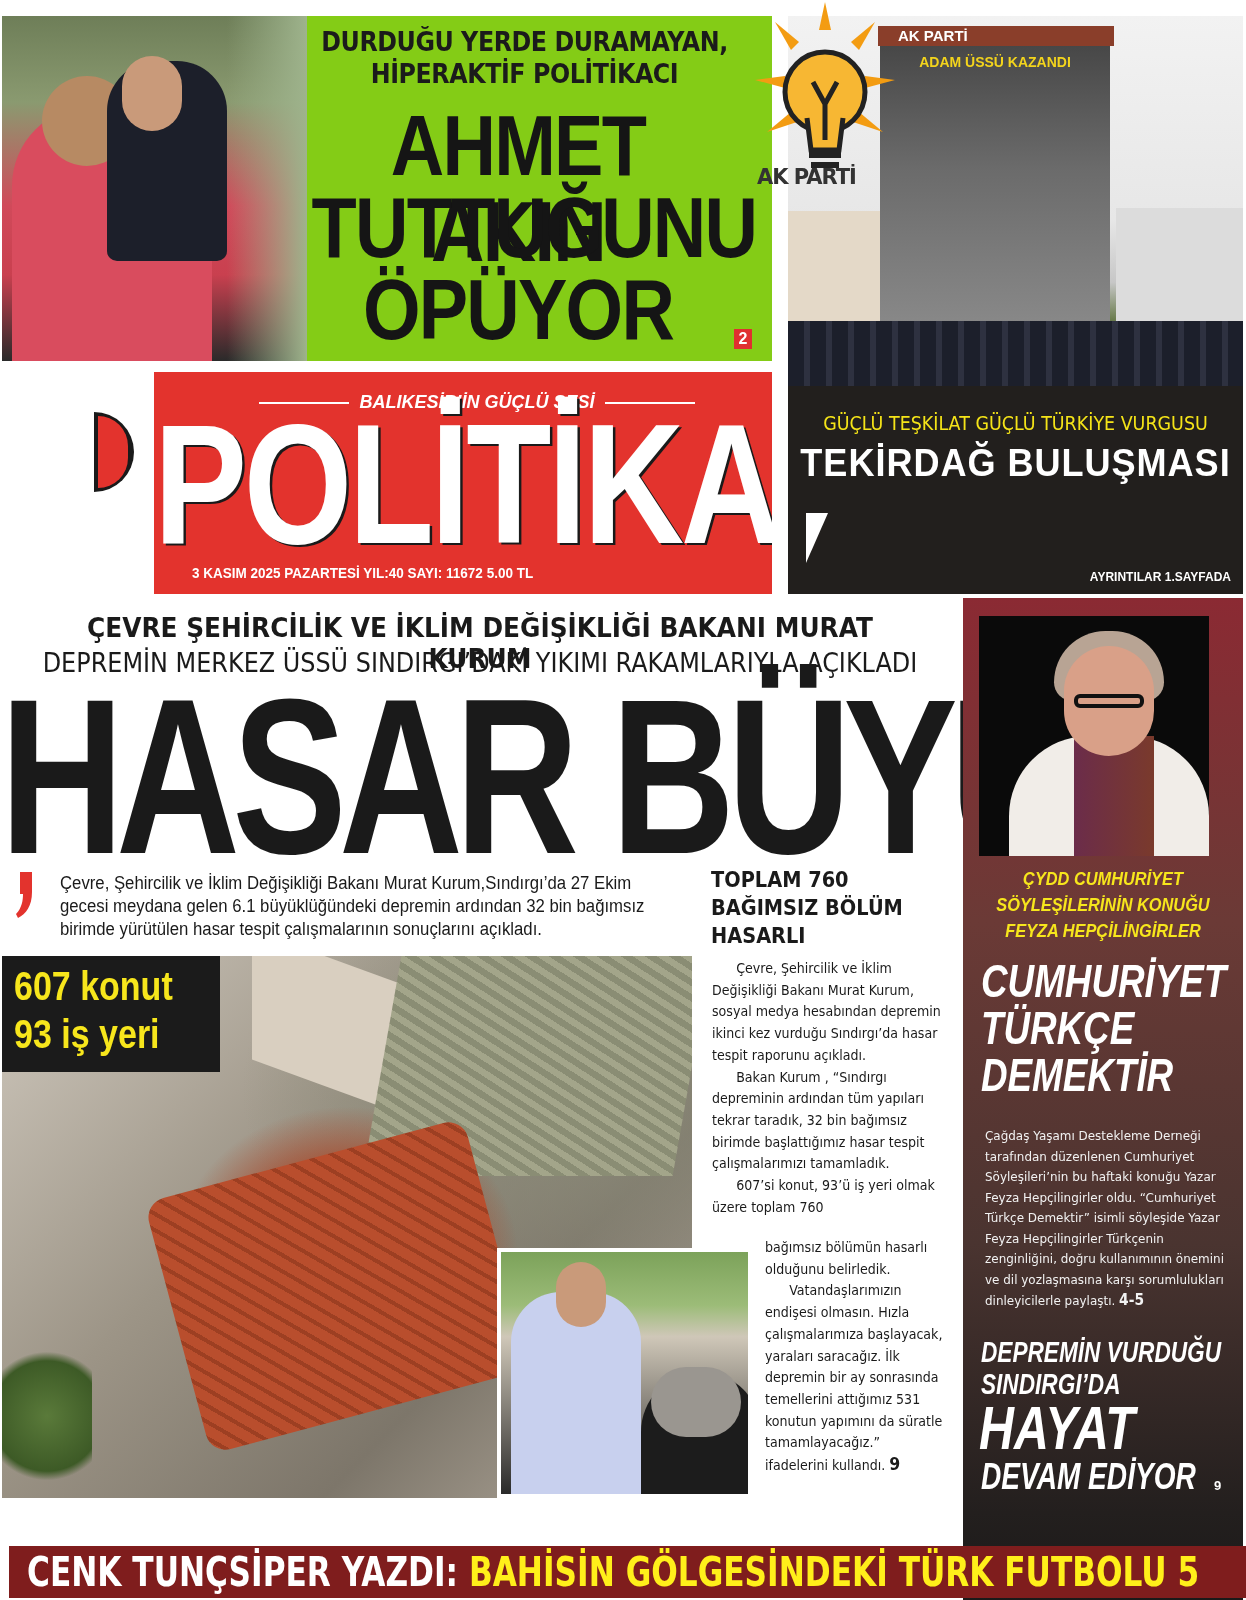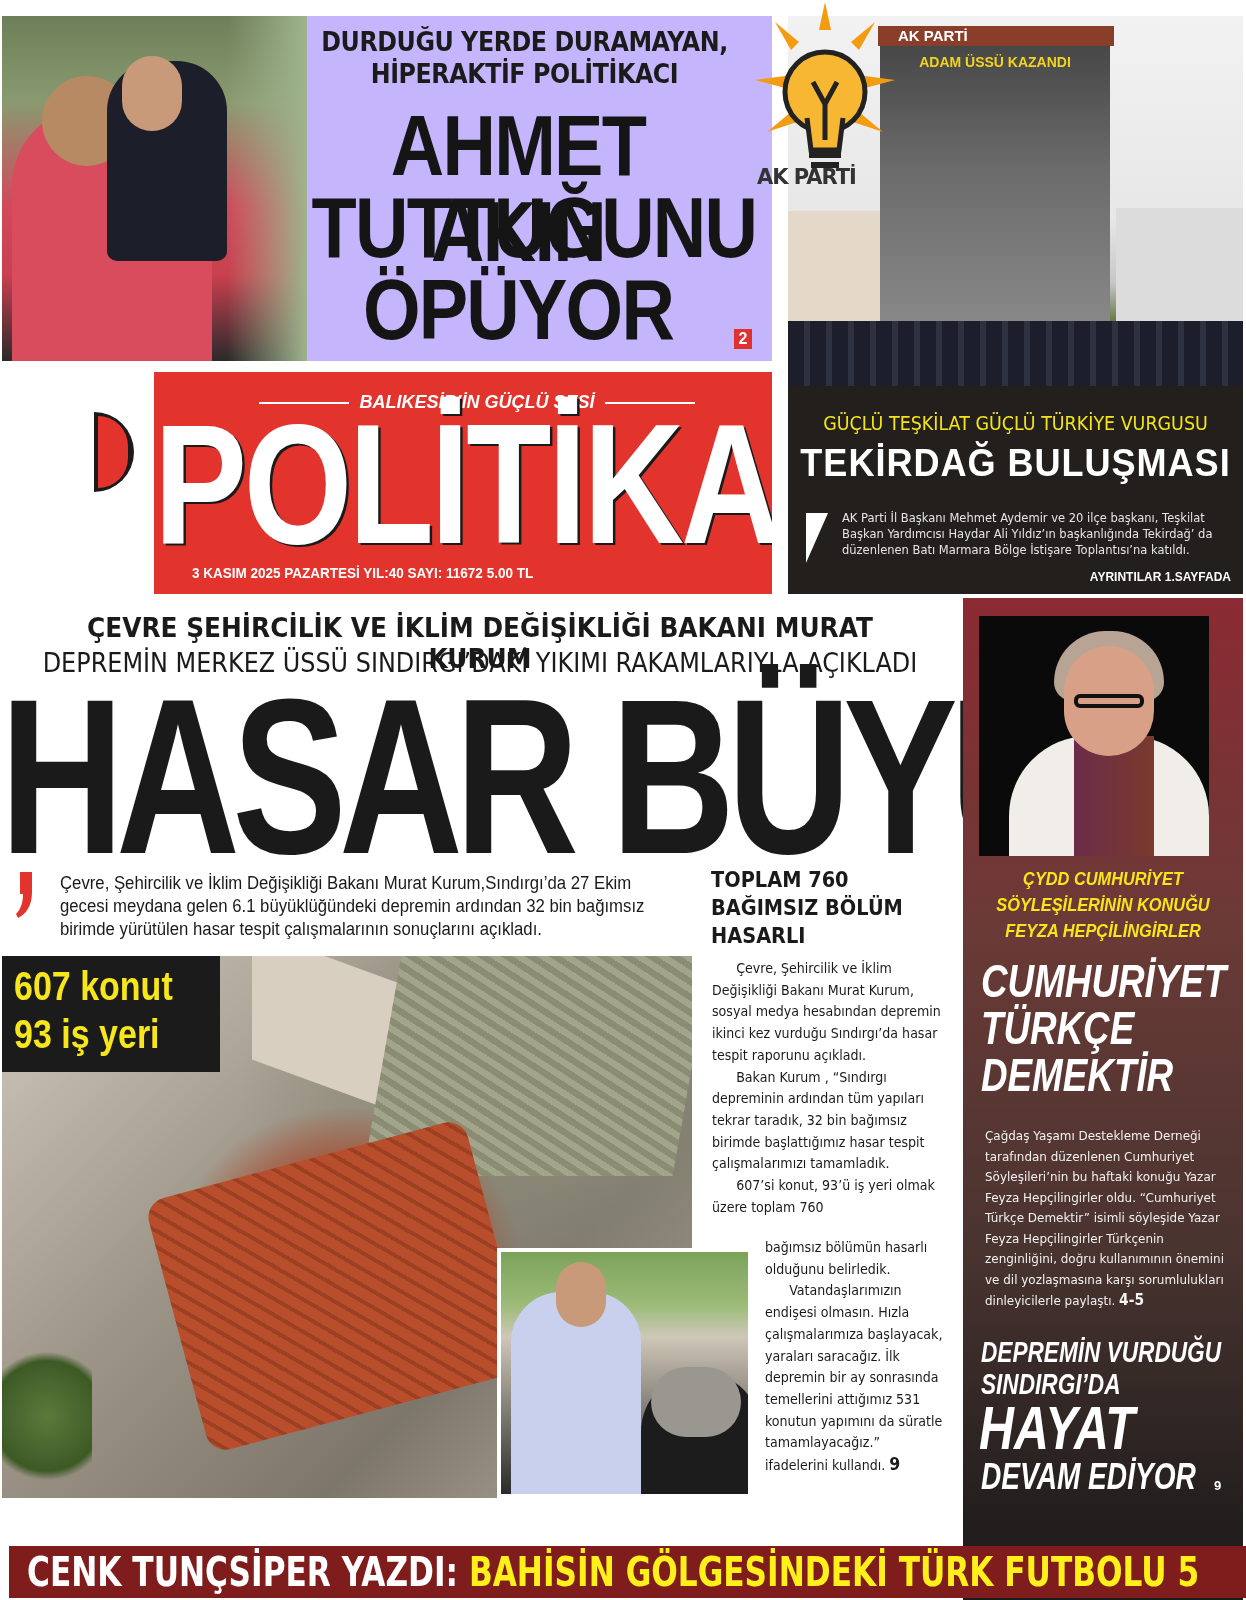--- a/index.html
+++ b/index.html
@@ -1,21 +1,21 @@
 <!DOCTYPE html>
 <html><head>
 <meta charset="utf-8">
 <style>
   * { box-sizing: border-box; margin: 0; padding: 0; }
   html, body { width: 1246px; height: 1600px; background: #ffffff; overflow: hidden; }
   body { position: relative; font-family: "Liberation Sans", sans-serif; color: #1a1a1a; }
   .abs { position: absolute; }
 
   
-  #promo-left { left: 2px; top: 16px; width: 770px; height: 345px; background: #c4b5fd; overflow: hidden; }
+  #promo-left { left: 2px; top: 16px; width: 770px; height: 345px; background: #84cc16; overflow: hidden; }
   #promo-left-photo { left: 0; top: 0; width: 305px; height: 345px;
     background: linear-gradient(180deg, #6e7e58 0%, #8a9a70 25%, #d04a5a 55%, #c9404f 75%, #2a2a2a 100%); }
   #promo-left-photo .man { position:absolute; left: 105px; top: 45px; width: 120px; height: 200px; background: #1c1f2a; border-radius: 50px 50px 10px 10px; }
   #promo-left-photo .head { position:absolute; left: 120px; top: 40px; width: 60px; height: 75px; background: #c99a7a; border-radius: 30px; }
   #promo-left-photo .woman { position:absolute; left: 10px; top: 90px; width: 200px; height: 260px; background: #d94c5e; border-radius: 80px 80px 0 0; }
   #promo-left-photo .hair { position:absolute; left: 40px; top: 60px; width: 90px; height: 90px; background: #b78a63; border-radius: 45px; }
   #promo-left-photo .fade { position:absolute; right: 0; top: 0; width: 80px; height: 100%; background: linear-gradient(90deg, rgba(158,179,140,0), #9eb38c); }
   .promo-kicker { left: 290px; width: 465px; text-align: center; font-family: "DejaVu Sans", sans-serif; font-weight: bold; font-size: 27px; color: #1b1b1b; letter-spacing: -0.5px; transform: scaleX(0.88); transform-origin: center; }
   .promo-big { left: 276px; width: 480px; text-align: center; font-family: "Liberation Sans", sans-serif; font-weight: 900; font-weight: bold; font-size: 86px; line-height: 86px; color: #151515; transform: scaleX(0.86); letter-spacing: -2px; }
   #promo-left-page { left: 734px; top: 329px; width: 18px; height: 20px; background: #e03030; color: #fff; font-weight: bold; font-size: 16px; text-align: center; line-height: 20px; }
@@ -170,21 +170,20 @@
     <span class="rule"></span><span>BALIKESİR’İN GÜÇLÜ SESİ</span><span class="rule"></span>
   </div>
   <div id="masthead-title" class="abs">POLİTİKA</div>
   <div id="masthead-meta" class="abs">3 KASIM 2025 PAZARTESİ YIL:40  SAYI: 11672  5.00 TL</div>
 </div>
 
 <div id="tek-box" class="abs">
   <div id="tek-kicker" class="abs">GÜÇLÜ TEŞKİLAT GÜÇLÜ TÜRKİYE VURGUSU</div>
   <div id="tek-title" class="abs">TEKİRDAĞ BULUŞMASI</div>
   <div id="tek-wedge" class="abs"></div>
-  <div id="tek-text" class="abs">AK Parti İl Başkanı Mehmet Aydemir ve 20 ilçe başkanı, Teşkilat Başkan Yardımcısı Haydar Ali Yıldız’ın başkanlığında Tekirdağ’ da düzenlenen Batı Marmara Bölge İstişare Toplantısı’na katıldı.</div>
   <div id="tek-more" class="abs">AYRINTILAR 1.SAYFADA</div>
 </div>
 
 <div id="kicker1" class="abs">ÇEVRE ŞEHİRCİLİK VE İKLİM DEĞİŞİKLİĞİ BAKANI MURAT KURUM</div>
 <div id="kicker2" class="abs">DEPREMİN MERKEZ ÜSSÜ SINDIRGI’DAKİ YIKIMI RAKAMLARIYLA AÇIKLADI</div>
 <div id="headline" class="abs">HASAR BÜYÜK</div>
 
 <svg id="lede-quote" class="abs" viewBox="0 0 20 50">
   <path d="M6,2 L18,2 L18,22 C18,36 12,44 4,48 L2,44 C8,38 9,30 9,24 L6,24 Z" fill="#e3332d"></path>
 </svg>

